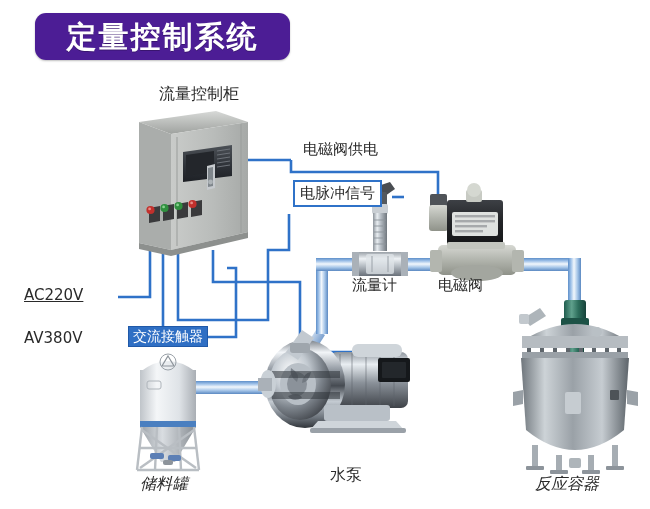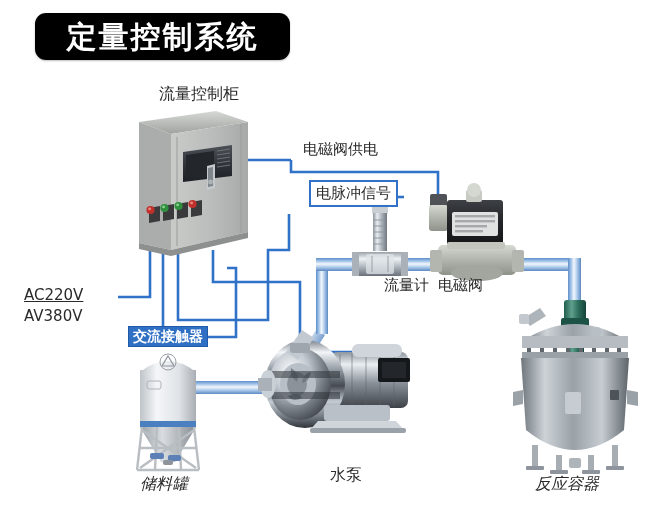--- a/index.html
+++ b/index.html
@@ -8,21 +8,21 @@
     background:#ffffff;
     font-family:"DejaVu Sans","Liberation Sans",sans-serif;
     overflow:hidden;
     position:relative;
   }
   #stage{position:absolute;left:0;top:0;width:650px;height:509px;}
 
   
   .title-badge{
     position:absolute;left:35px;top:13px;width:255px;height:47px;
-    background:#000000;
+    background:#4c1d95;
     border-radius:11px;
     box-shadow:0 1px 2px rgba(0,0,0,.25);
     display:flex;align-items:center;justify-content:center;
   }
   .title-badge .txt{
     color:#ffffff;font-size:30px;font-weight:bold;letter-spacing:2px;
     line-height:1;
     text-shadow:0 1px 0 rgba(0,0,0,.25);
   }
 
@@ -443,31 +443,31 @@
       <rect x="606" y="466" width="18" height="4" rx="1"></rect>
     </g>
 
     <rect x="569" y="458" width="12" height="10" rx="2" fill="#aeb5ba"></rect>
   </svg>
 
   <div class="lbl" style="left:303px;top:140px;">电磁阀供电</div>
 
   <div class="lbl lbl-lg" style="left:159px;top:84px;">流量控制柜</div>
 
-  <div class="wire-box" style="left:309px;top:180px;">电脉冲信号</div>
-
-  <div class="lbl" style="left:352px;top:276px;margin-left:32px;">流量计</div>
+  <div class="wire-box" style="left:293px;top:180px;">电脉冲信号</div>
+
+  <div class="lbl" style="left:352px;top:276px;">流量计</div>
 
   <div class="lbl" style="left:438px;top:276px;">电磁阀</div>
 
   <div class="lbl" style="left:24px;top:286px;text-decoration:underline;">AC220V</div>
 
-  <div class="lbl" style="left:24px;top:307px;">AV380V</div>
-
-  <div class="blue-chip" style="left:128px;top:326px;font-weight:bold;">交流接触器</div>
+  <div class="lbl" style="left:24px;top:329px;">AV380V</div>
+
+  <div class="blue-chip" style="left:128px;top:326px;">交流接触器</div>
 
   <div class="lbl lbl-lg" style="left:140px;top:474px;font-style:italic;">储料罐</div>
 
   <div class="lbl lbl-lg" style="left:330px;top:443px;margin-top:22px;">水泵</div>
 
   <div class="lbl lbl-lg" style="left:535px;top:474px;font-style:italic;">反应容器</div>
 
 </div>
 
 </body></html>

